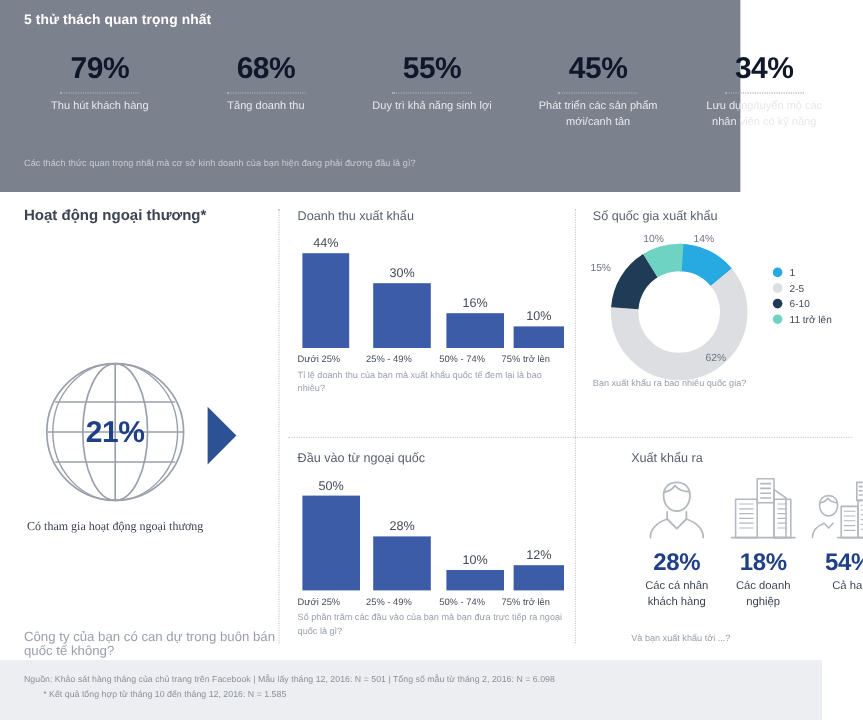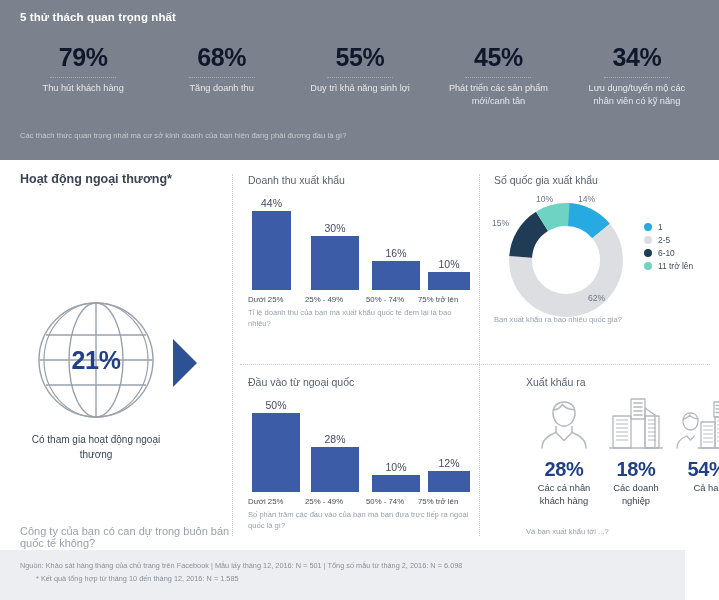--- a/index.html
+++ b/index.html
@@ -7,22 +7,23 @@
     width:719px;height:600px;
     background:#ffffff;
     font-family:"Liberation Sans", sans-serif;
     -webkit-font-smoothing:antialiased;
     overflow:hidden;
   }
   .page{position:relative;width:719px;height:600px;background:#ffffff;}
 
   
   .header{
-    position:absolute;left:0;top:0;width:719px;height:160px;
+    position:absolute;left:0;top:0;width:577px;height:160px;
     background:#7c818e;
+    padding-left:40px;
   }
   .header-title{
     position:absolute;left:20px;top:11px;
     font-size:11.5px;font-weight:bold;color:#ffffff;letter-spacing:.1px;
   }
   .stats-row{
     position:absolute;left:14px;top:42px;width:692px;height:68px;
     display:flex;flex-direction:row;
   }
   .stat{
@@ -54,21 +55,21 @@
     font-size:12.5px;font-weight:bold;color:#3c4352;
   }
   .globe-wrap{position:absolute;left:36px;top:140px;width:120px;height:120px;}
   .globe-pct{
     position:absolute;left:0;top:0;width:120px;height:120px;
     display:flex;align-items:center;justify-content:center;
     font-size:25px;font-weight:bold;color:#1f3f87;letter-spacing:-.3px;
   }
   .globe-caption{
     position:absolute;left:16px;top:272px;width:160px;text-align:center;
-    font-size:10px;color:#3c4352;line-height:15px;
+    font-size:10px;color:#3c4352;line-height:15px;font-family:Liberation Serif, serif;
   }
   .arrow-right{position:absolute;left:172px;top:178px;}
   .left-question{
     position:absolute;left:20px;top:365px;
     font-size:11px;color:#9aa0ab;
   }
 
   
   .sep-v{position:absolute;top:14px;left:232px;width:0;height:362px;border-left:1px dotted #c9ccd3;}
   .sep-v2{position:absolute;top:14px;left:479px;width:0;height:362px;border-left:1px dotted #c9ccd3;}

